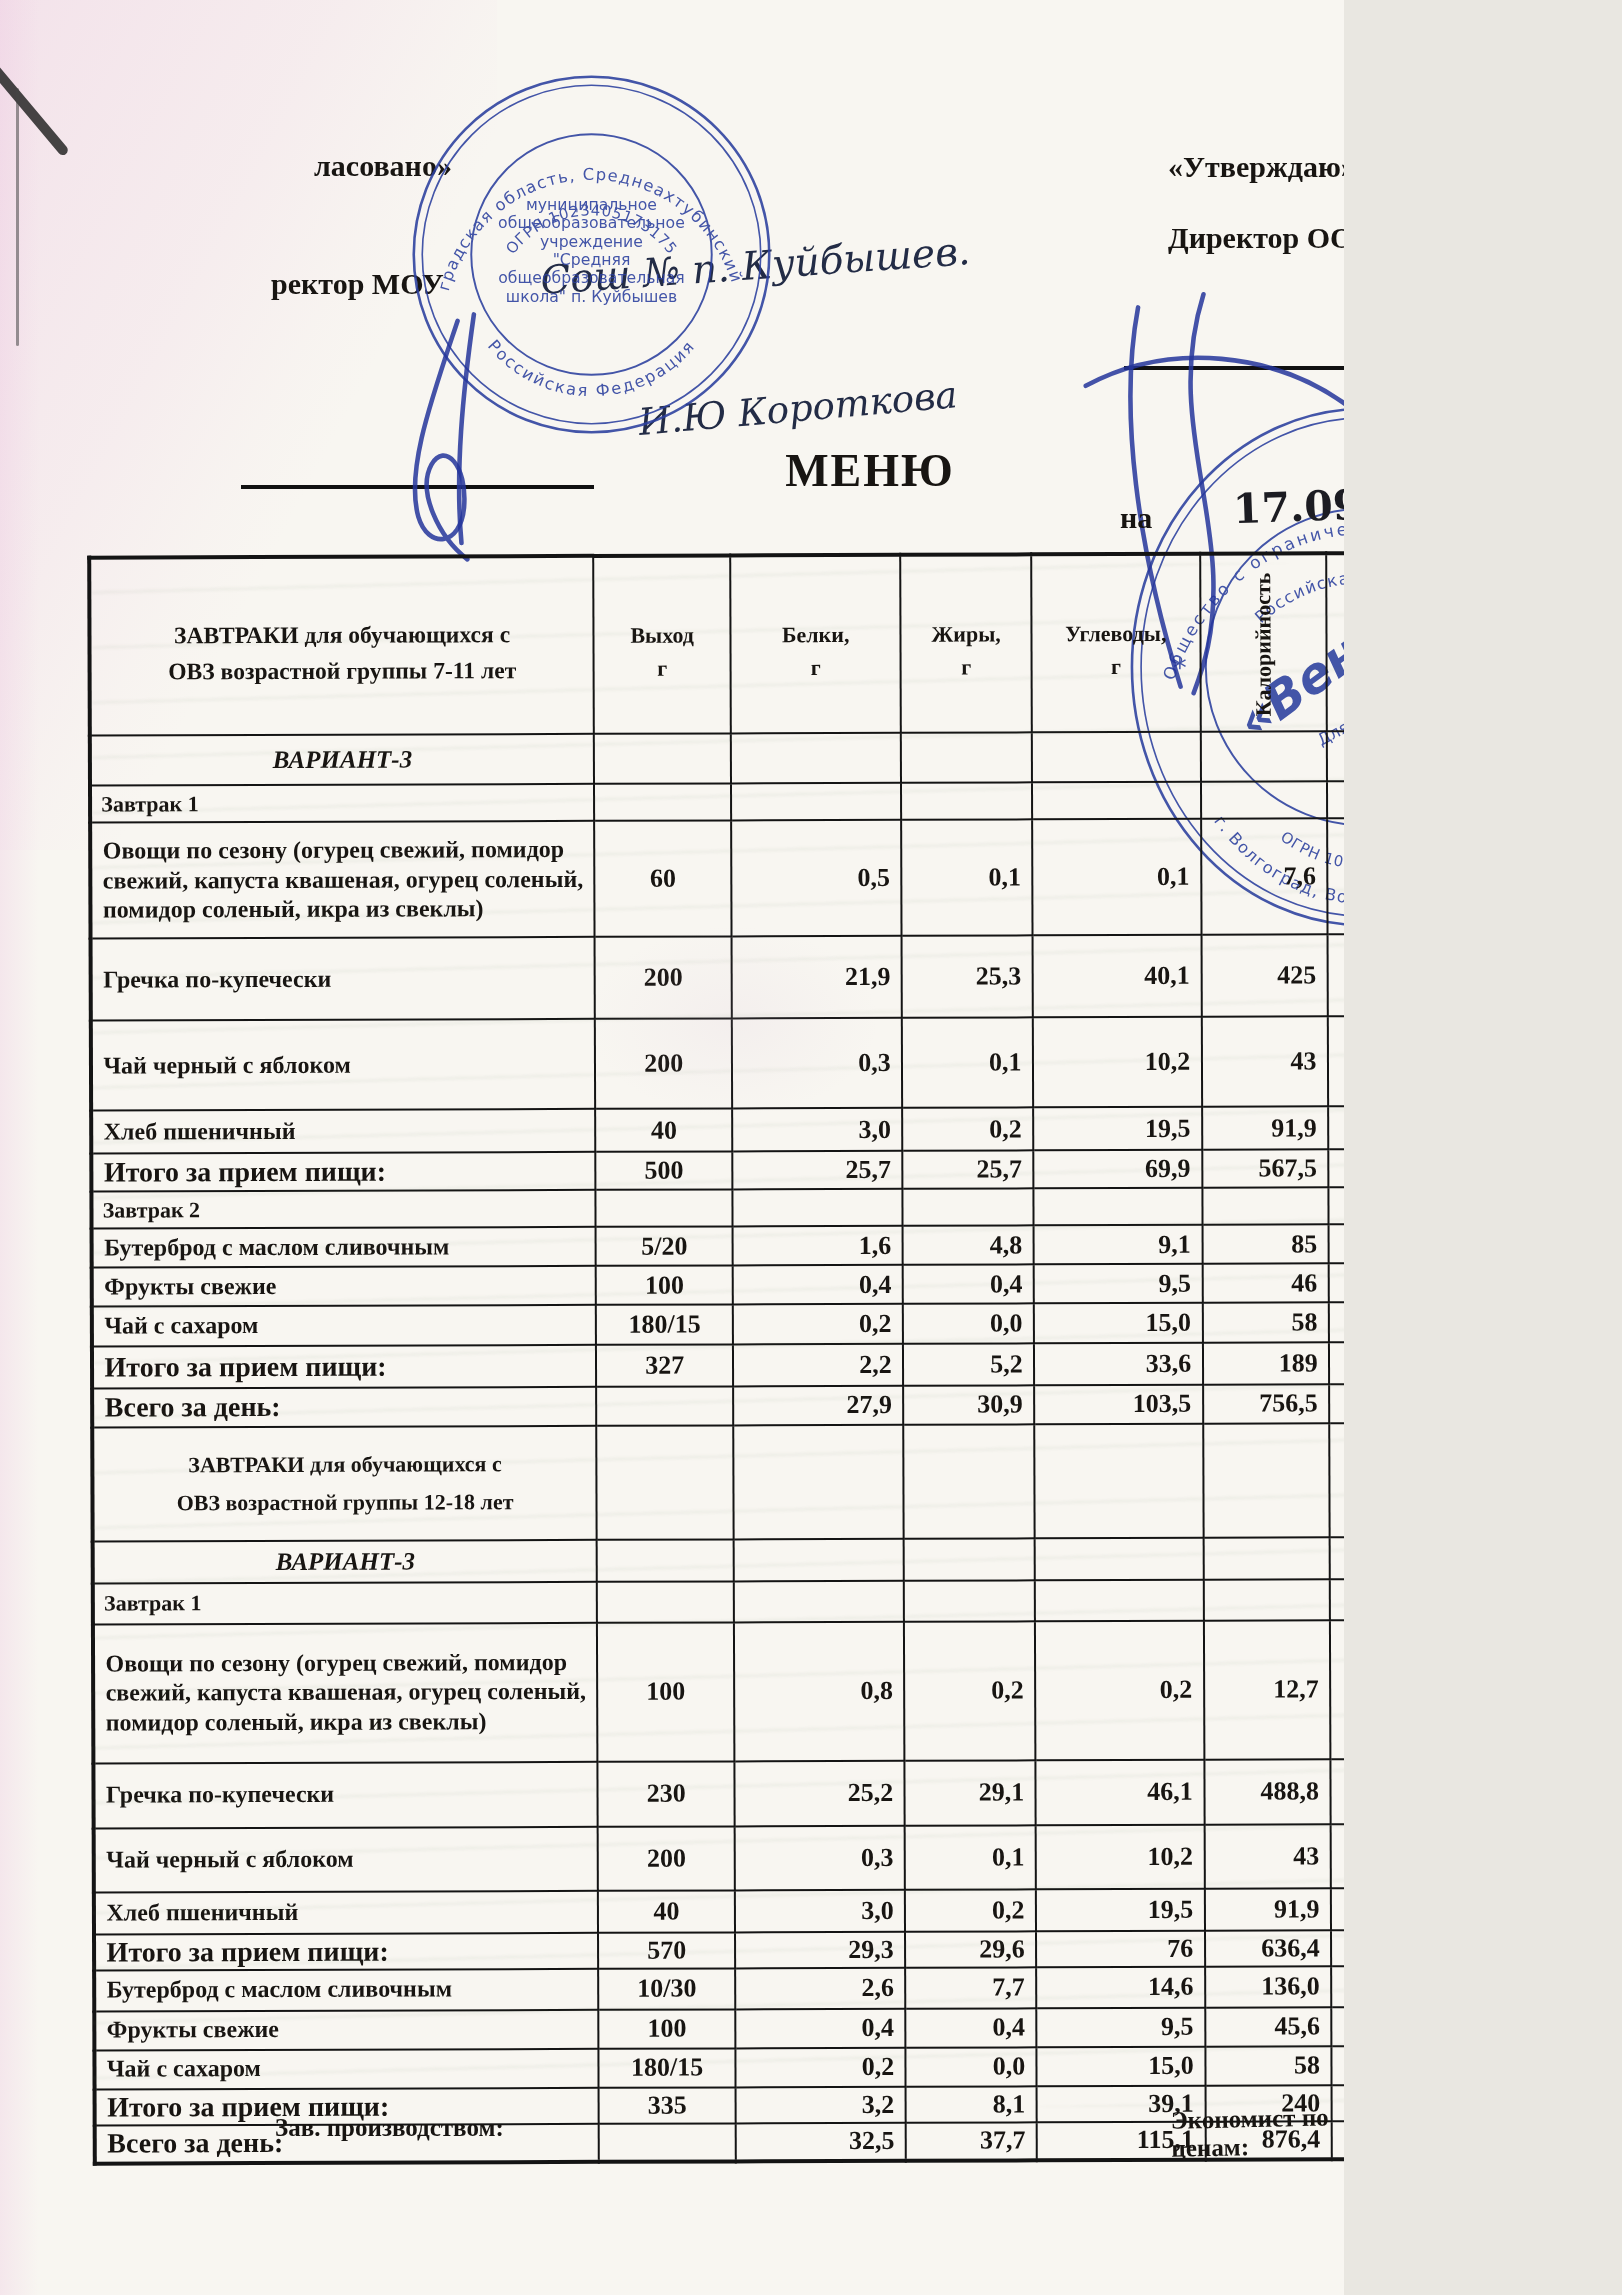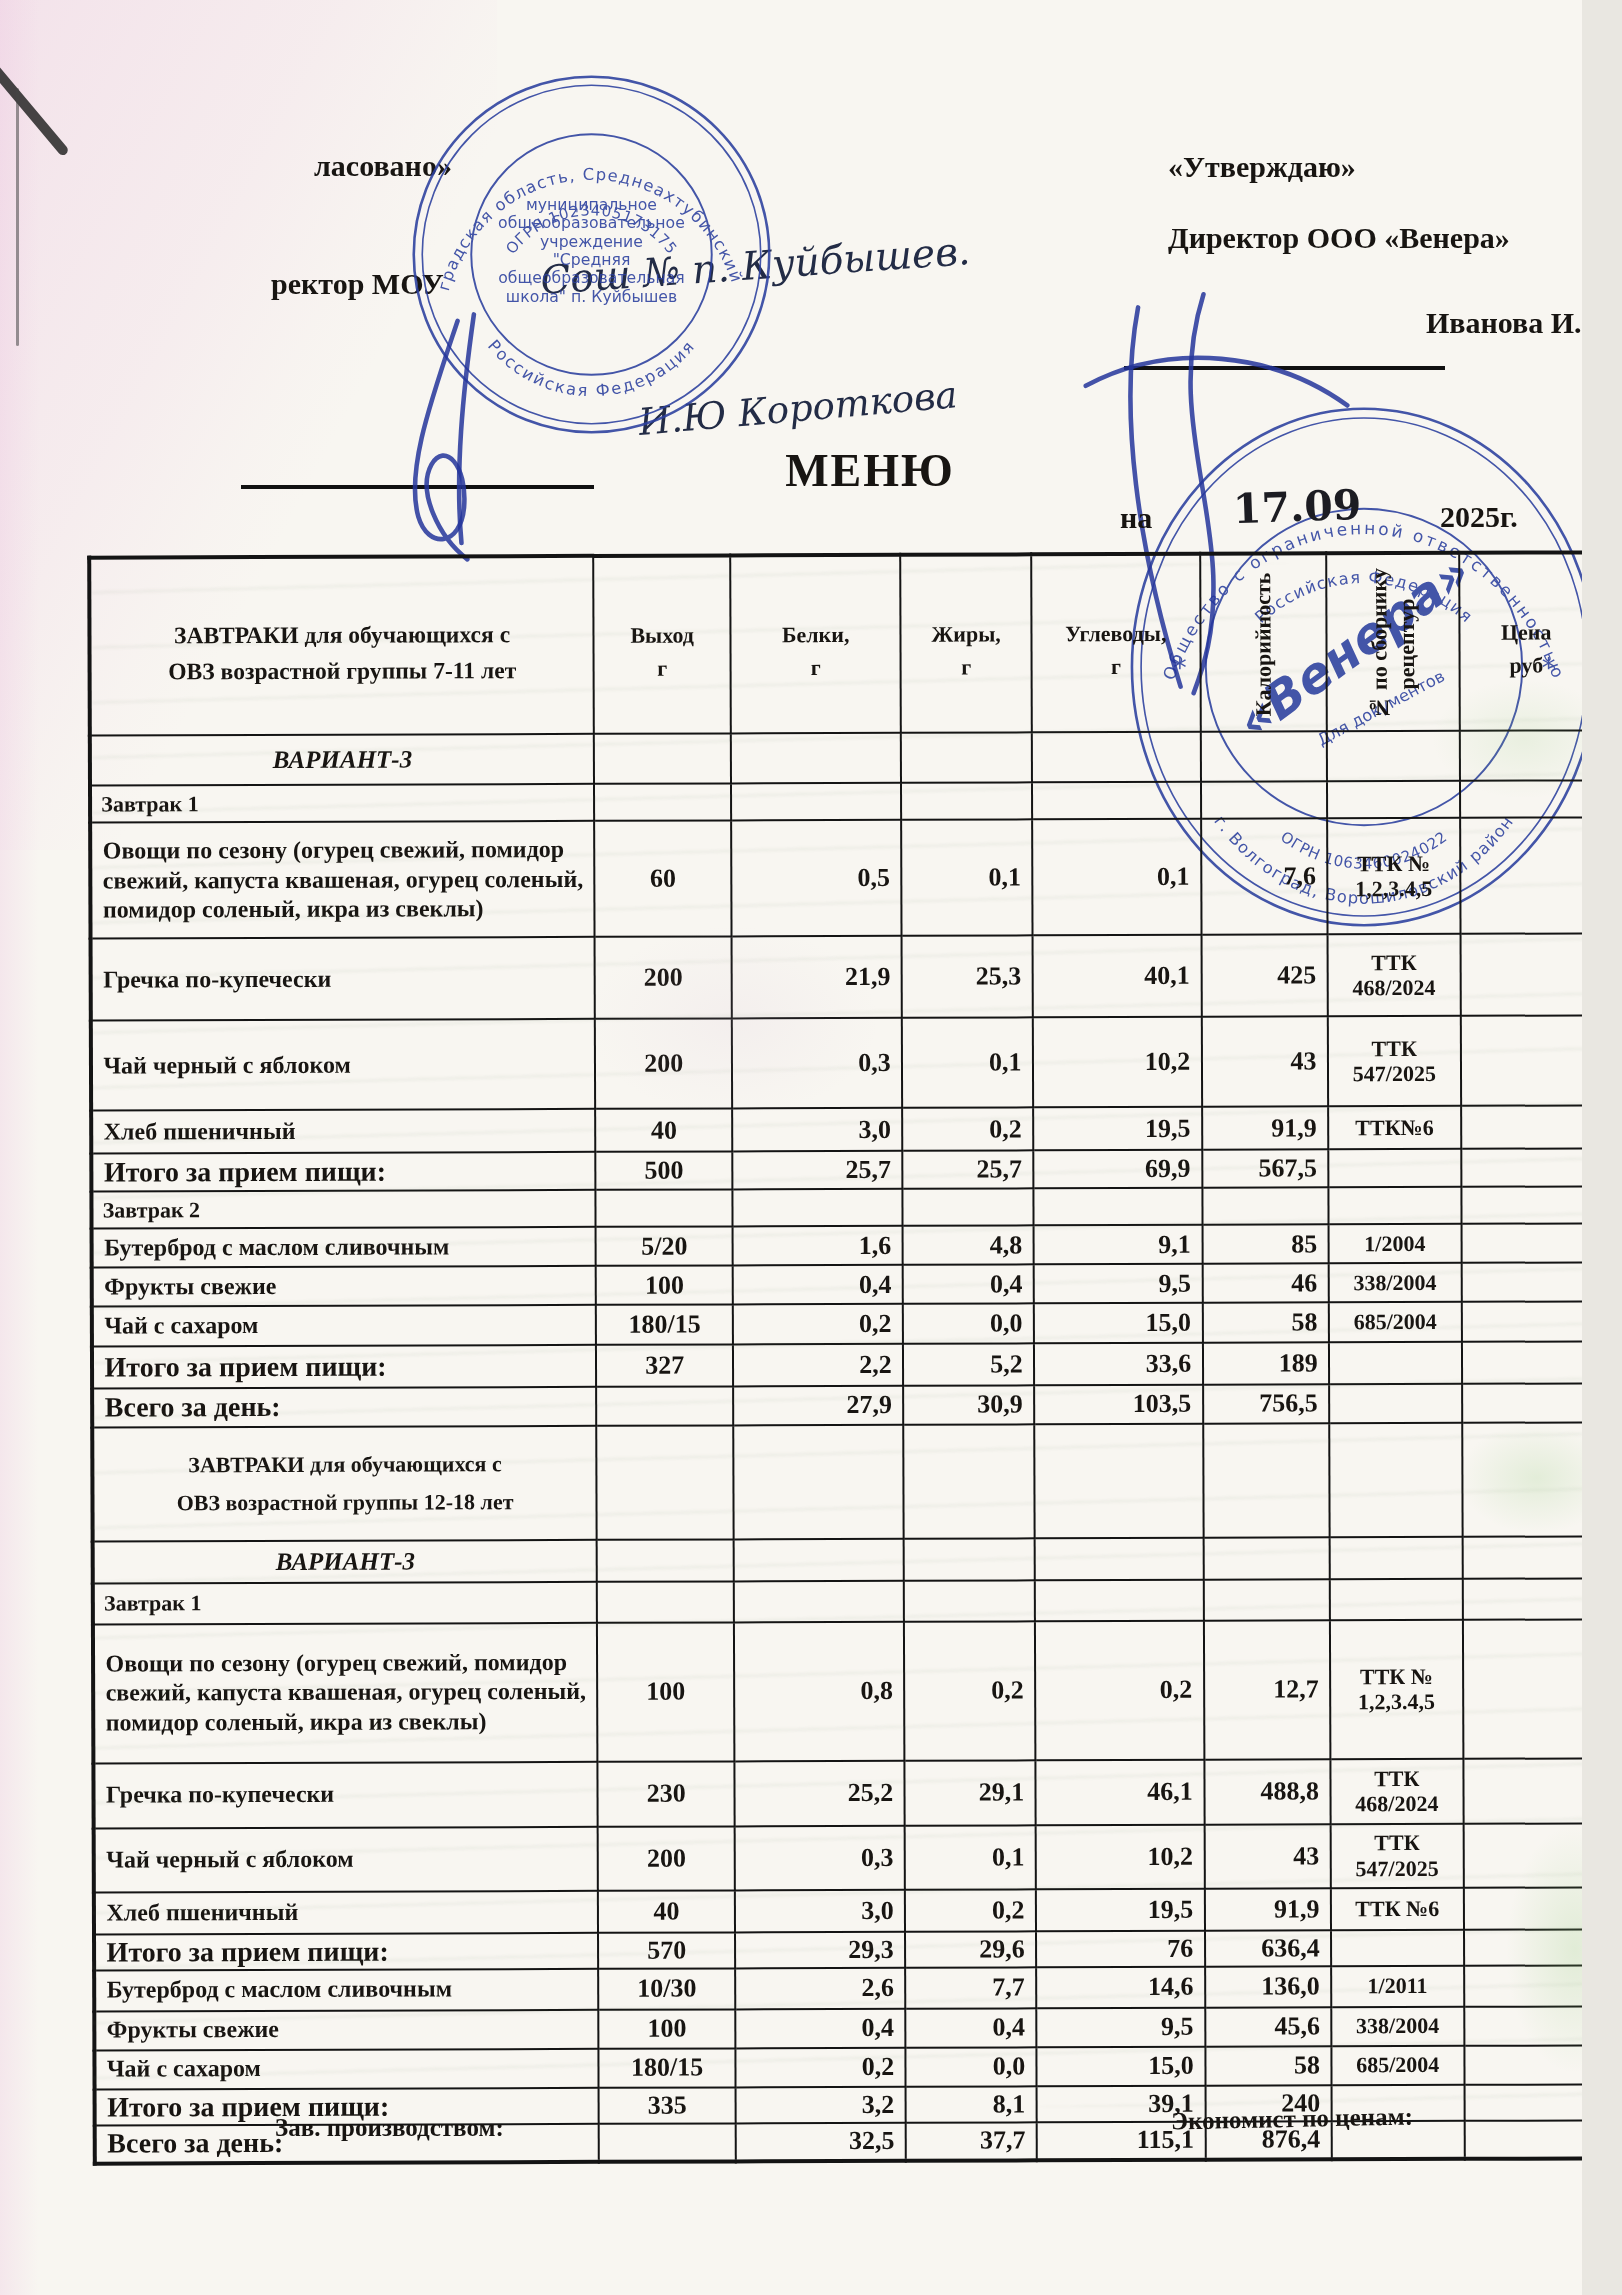--- a/index.html
+++ b/index.html
@@ -1,21 +1,21 @@
 <!DOCTYPE html>
 <html style="--stamp-blue: #2b3f9e; --ink-blue: #25359b; --text: #181512; --paper: #f8f6f1; --border: #141414;font-size:10.5px"><head>
 <meta charset="utf-8">
 <title>МЕНЮ</title>
 <style>
   :root{
     --stamp-blue:#2b3f9e; --ink-blue:#25359b; --ink-text:#181512;
     --border:#141414; --paper:#f8f6f1;
   }
   html,body{margin:0;padding:0;background:#e9e7e1;}
-  .page{position:relative;width:1582px;height:2295px;background:var(--paper);
+  .page{position:relative;width:1344px;height:2295px;background:var(--paper);
     font-family:"Liberation Serif","DejaVu Serif",serif;color:var(--ink-text);overflow:hidden;}
 
   
   .pink-wash{position:absolute;left:0;top:0;width:497px;height:850px;pointer-events:none;
     background:linear-gradient(118deg, rgba(236,195,224,.38) 0%, rgba(236,195,224,.20) 34%, rgba(236,195,224,.05) 52%, transparent 60%);}
   .pink-edge{position:absolute;left:0;top:0;width:46px;height:2295px;pointer-events:none;
     background:linear-gradient(to right, rgba(236,195,224,.30), transparent 85%);}
   .corner-streak{position:absolute;left:-7.9px;top:58px;width:121px;height:9.8px;background:#262626;
     transform:rotate(50deg);transform-origin:left top;border-radius:5.2px;opacity:.85;}
   .edge-line{position:absolute;left:15.7px;top:88px;width:3.3px;height:258px;background:#454545;opacity:.55;border-radius:2px;}

